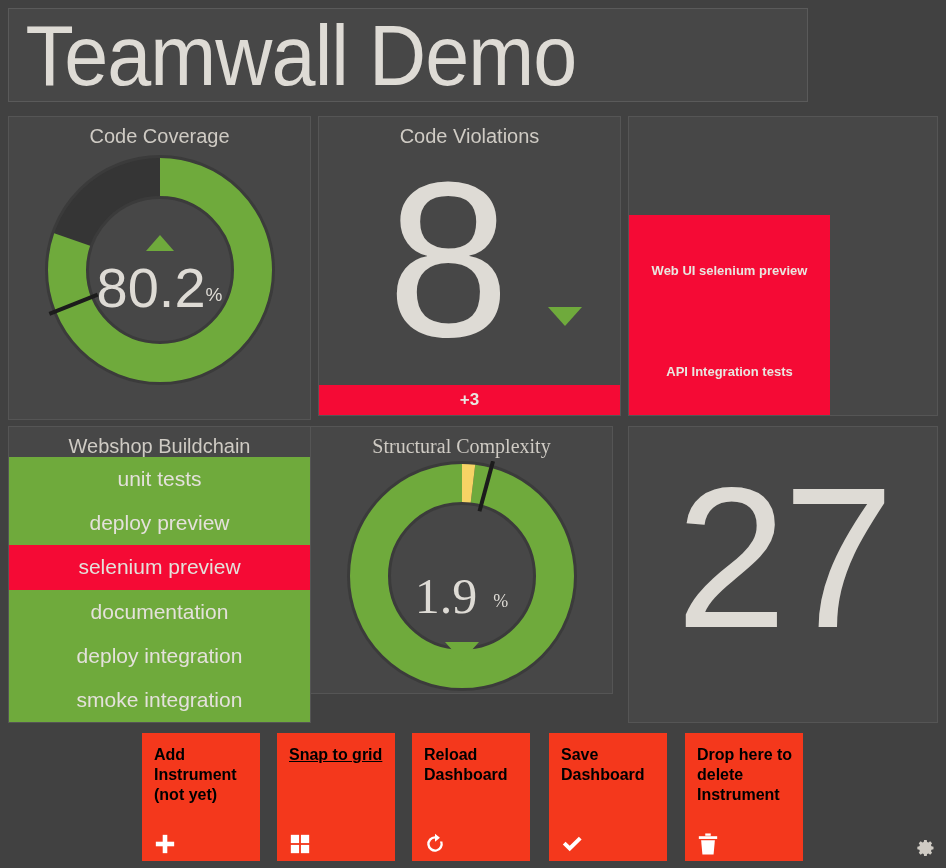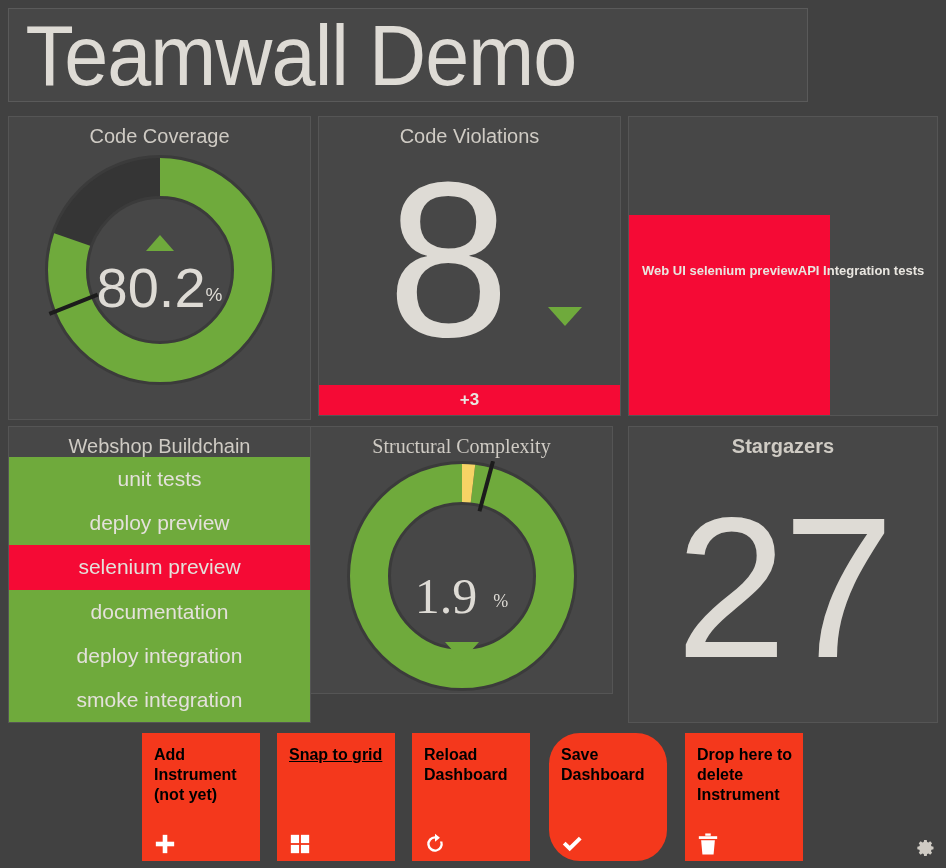--- a/index.html
+++ b/index.html
@@ -173,23 +173,24 @@
 
   
   #alert-box {
     position: absolute;
     left: 0px;
     top: 98px;
     width: 201px;
     height: 206px;
     background: #f50a35;
     display: flex;
+    flex-direction: column;
     justify-content: space-between;
     box-sizing: border-box;
-    padding: 48px 6px 42px 13px;
+    padding: 48px 6px 42px 6px;
   }
   .alert-item {
     color: #e9e6e0;
     font-size: 13px;
     text-align: center;
     font-weight: bold;
     white-space: nowrap;
   }
 
   
@@ -248,21 +249,21 @@
     position: absolute;
     left: 12px;
     bottom: 6px;
     width: 22px;
     height: 22px;
     fill: #ffffff;
   }
   #tool-add        { left: 142px; }
   #tool-snap       { left: 277px; }
   #tool-reload     { left: 412px; }
-  #tool-save       { left: 549px; border-radius: 31px; }
+  #tool-save       { left: 549px; }
   #tool-delete     { left: 685px; }
 
   #settings-gear {
     position: absolute;
     right: 10px;
     bottom: 10px;
     width: 20px;
     height: 20px;
     fill: #cfcbc4;
   }
@@ -334,21 +335,20 @@
     <div class="gauge-center" id="structural-readout">
       <span class="gauge-value">1.9</span><span class="gauge-unit">%</span>
     </div>
     <div class="gauge-center" id="structural-trend">
       <div class="tri-down"></div>
     </div>
   </div>
 </div>
 
 <div class="panel" id="panel-stargazers">
-  <div class="panel-title" id="stargazers-title">Stargazers</div>
   <div class="bignum-wrap">
     <div class="bignum" id="stargazers-number">27</div>
   </div>
 </div>
 
 <div id="toolbar">
 
   <div class="tool-button" id="tool-add" style="background: rgb(244, 56, 28);">
     <div class="tool-label">Add Instrument (not yet)</div>
     <svg class="tool-icon" viewBox="0 0 24 24">

